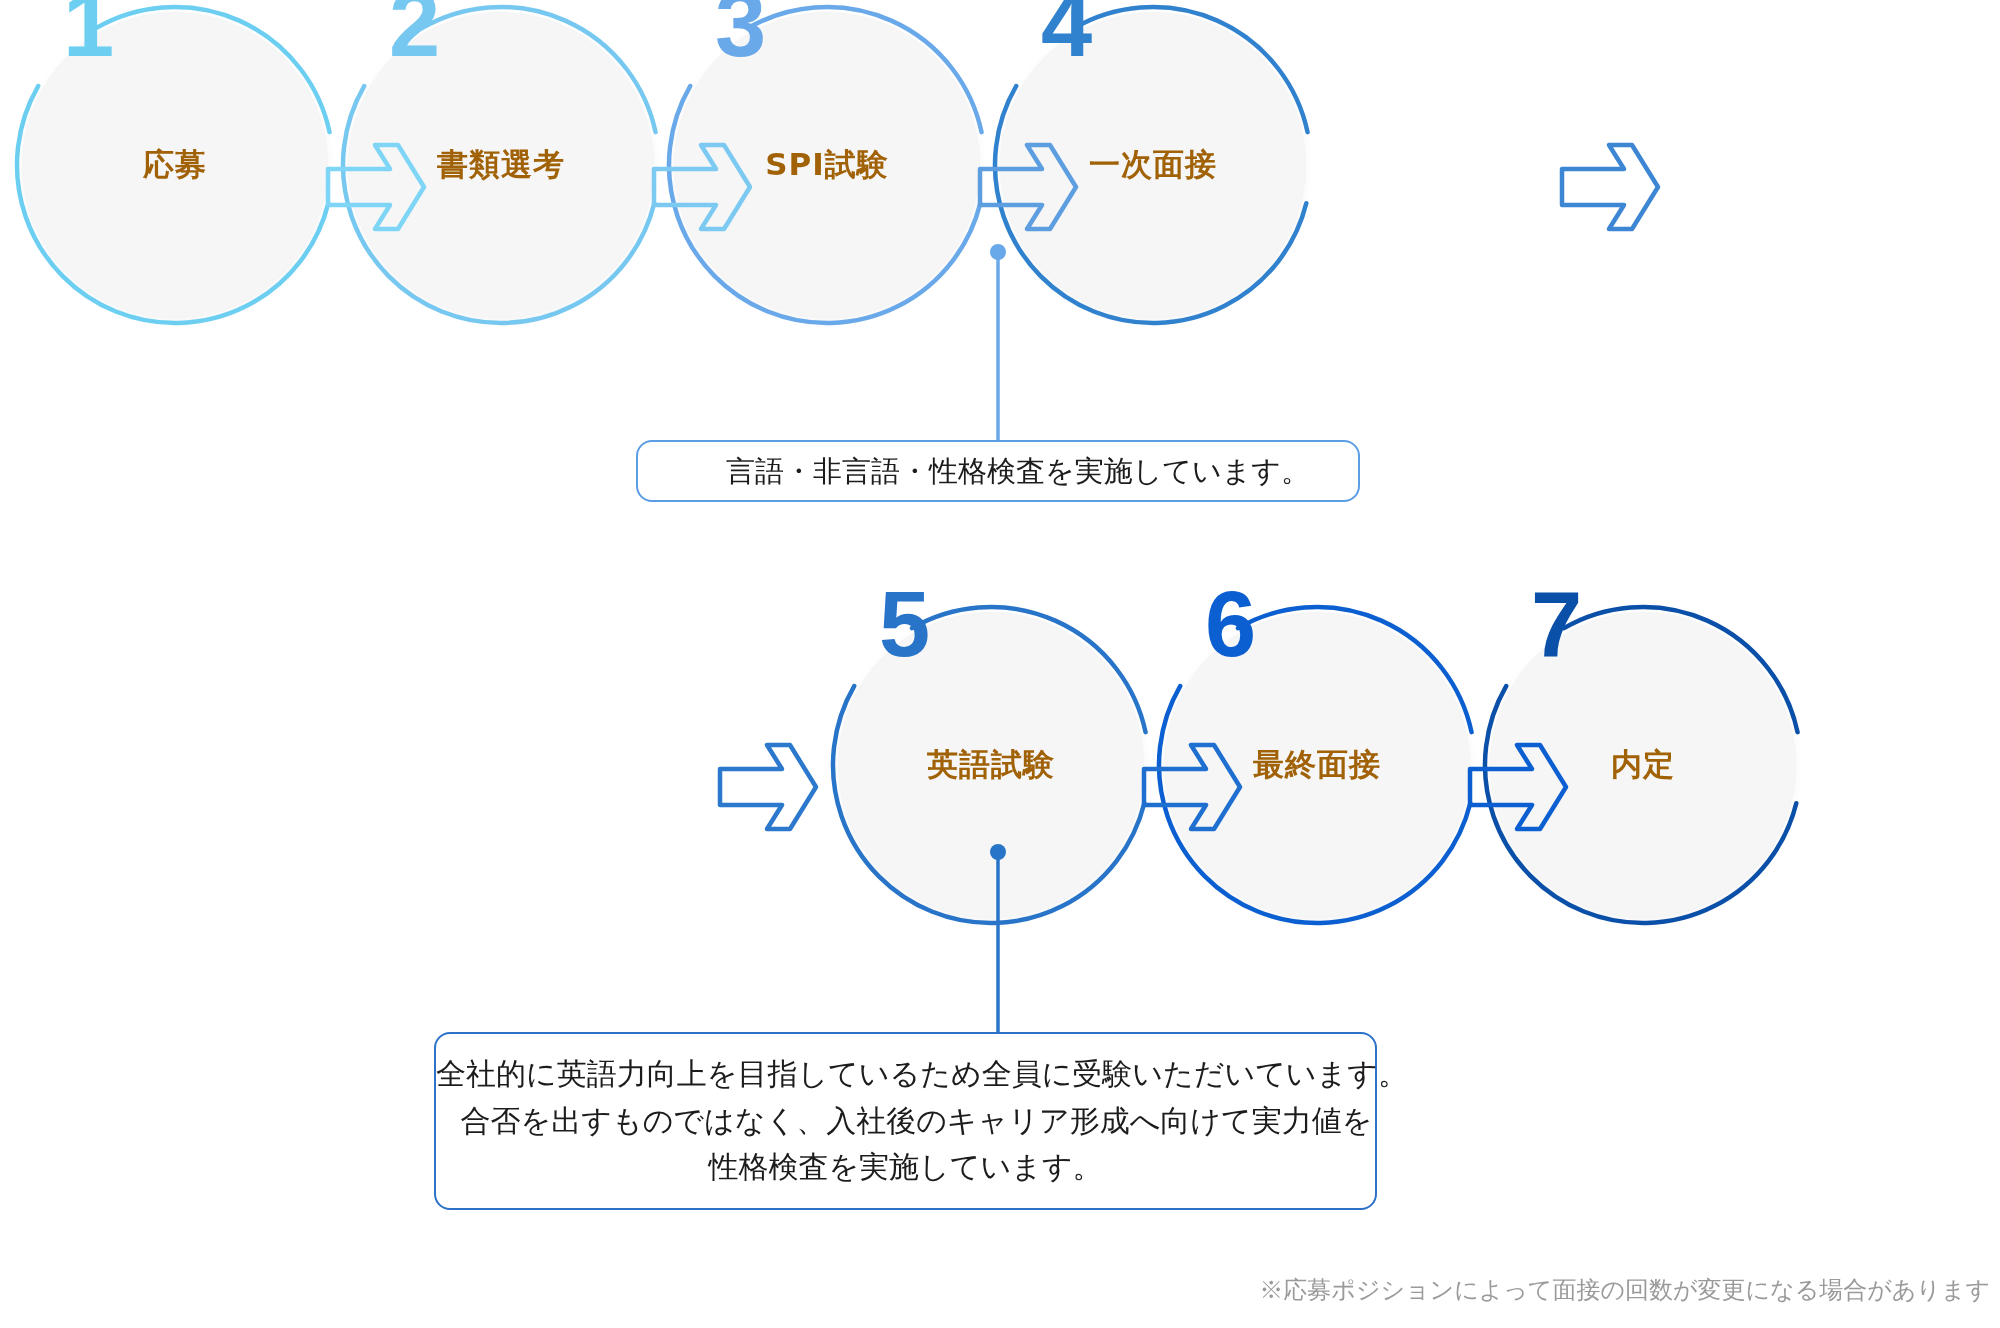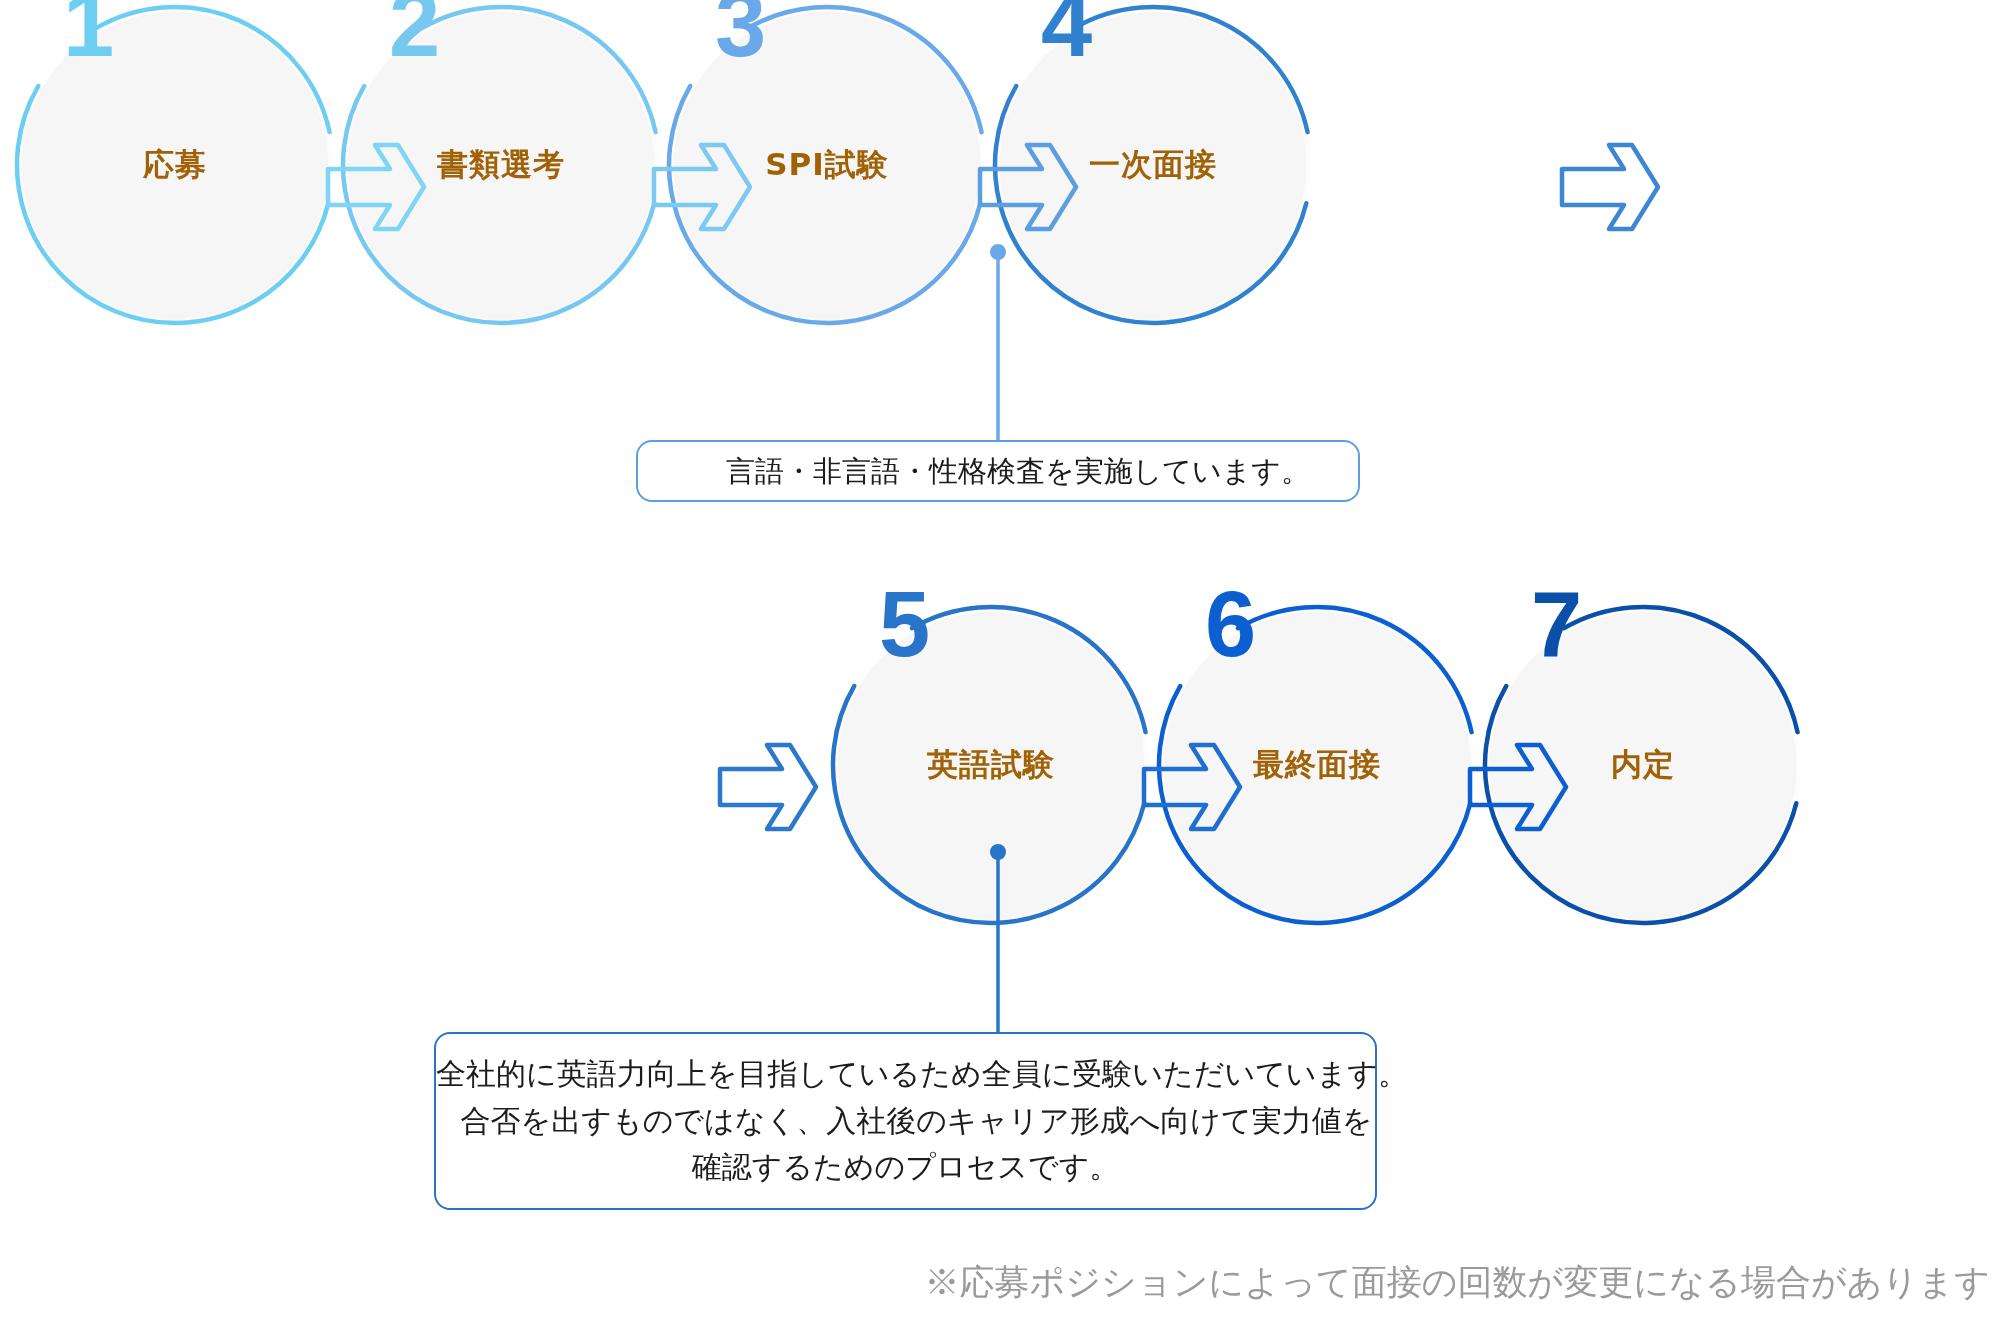--- a/index.html
+++ b/index.html
@@ -70,21 +70,21 @@
     font-family:"DejaVu Sans","Liberation Sans",sans-serif;
   }
   .callout .ctext { width:100%; }
   .callout .cline { display:block; white-space:nowrap; }
 
   .leader { position:absolute; pointer-events:none; }
 
   
   .footnote {
     position:absolute;
-    font-size:35px;
+    font-size:24px;
     color:#9a9a9a;
     white-space:nowrap;
     font-family:Liberation Serif, serif;
     margin-left:41px;
   }
 </style>
 </head>
 <body>
 
 <div id="stage">
@@ -182,17 +182,17 @@
       </div>
     </div>
     <svg class="leader" width="20" height="200" style="left: 988px; top: 842px;">
       <line x1="10" x2="10" y1="10" y2="190" stroke="#2874c8" stroke-width="3.5"></line>
       <circle cx="10" cy="10" r="8" fill="#2874c8"></circle>
     </svg>
     <div class="callout" style="left: 434px; top: 1032px; width: 943px; height: 178px; border-color: rgb(43, 114, 200); font-size: 30px;">
       <div class="ctext">
         <span class="cline" style="line-height: 1.55;">全社的に英語力向上を目指しているため全員に受験いただいています。</span>
         <span class="cline" style="line-height: 1.55; padding-left: 22px;">合否を出すものではなく、入社後のキャリア形成へ向けて実力値を</span>
-        <span class="cline" style="line-height: 1.55;">確認するためのプロセスです。</span>
+        <span class="cline" style="line-height: 1.55;">性格検査を実施しています。</span>
       </div>
     </div>
     <div class="footnote" style="right: 10px; bottom: 22px; color: rgb(154, 154, 154);">※応募ポジションによって面接の回数が変更になる場合があります</div>
   </div>
 
 </body></html>

